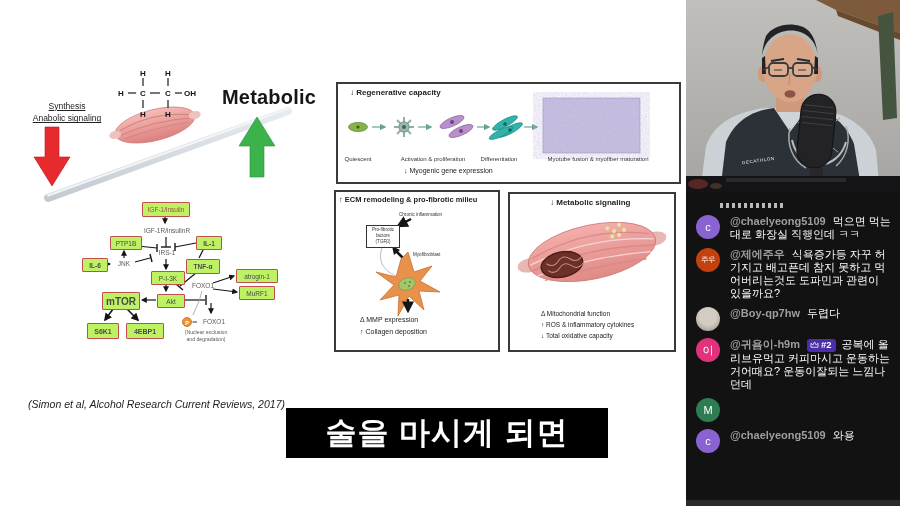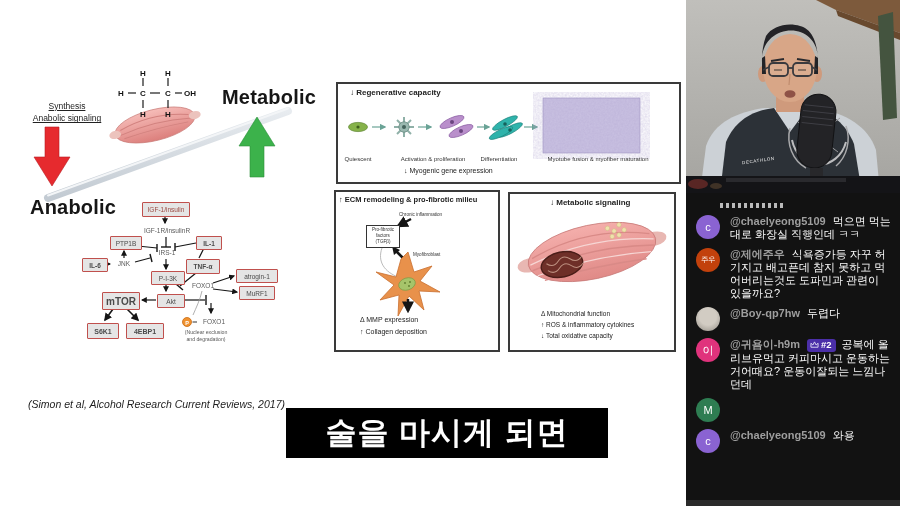--- a/index.html
+++ b/index.html
@@ -3,21 +3,21 @@
 <meta charset="utf-8">
 <style>
   html,body{margin:0;padding:0;background:#000;}
   #app{position:relative;width:900px;height:506px;background:#fff;overflow:hidden;
        font-family:"Liberation Sans",sans-serif;}
   .abs{position:absolute;}
   
   .big-bal{font-size:20px;font-weight:bold;color:#161616;letter-spacing:.2px;}
   .small-lbl{font-size:8.5px;color:#222;text-align:center;line-height:1.45;text-decoration:underline;}
   .pbox{position:absolute;display:flex;align-items:center;justify-content:center;
-        border:1.2px solid #c0504d;background:#e5e5e5;color:#4a4a4a;font-size:6.5px;
+        border:1.2px solid #c0504d;background:#bef264;color:#4a4a4a;font-size:6.5px;
         border-radius:1px;white-space:nowrap;}
   .plabel{position:absolute;font-size:6.5px;color:#5a5a5a;text-align:center;white-space:nowrap;}
   .panel{position:absolute;border:2px solid #3a3a3a;background:#fff;z-index:0;}
   .ptitle{position:absolute;font-size:8px;font-weight:bold;color:#222;white-space:nowrap;}
   .stage-lbl{position:absolute;font-size:6px;color:#333;text-align:center;line-height:1.15;}
   .pfoot{position:absolute;font-size:7px;color:#222;white-space:nowrap;}
   .tiny{position:absolute;font-size:4.6px;color:#333;white-space:nowrap;}
   .fibbox{position:absolute;border:1px solid #333;background:#fff;font-size:4.6px;color:#333;
           text-align:center;line-height:1.35;padding:1px 2px;}
   .citation{position:absolute;font-style:italic;font-size:10.5px;color:#1d1d1d;white-space:nowrap;}
@@ -219,21 +219,20 @@
             <circle cx="624" cy="231" r="2.2"></circle>
           <circle cx="615" cy="241" r="2.2"></circle>
             <circle cx="622" cy="241" r="2.2"></circle>
             <circle cx="628" cy="237" r="2.2"></circle>
         </g>
       </g>
     </g>
   </svg>
 
   <div class="abs big-bal" style="left:222px;top:86px;z-index:2;">Metabolic</div>
-  <div class="abs big-bal" style="left:30px;top:196px;z-index:2;">Anabolic</div>
   <div class="abs small-lbl" style="left:14px;top:100px;width:106px;z-index:2;">
     <div>Synthesis</div>
     <div>Anabolic signaling</div>
   </div>
 
   <div class="pbox" style="left:142px;top:202px;width:46px;height:13px;color:#9c4a42;z-index:2;">IGF-1/insulin</div>
   <div class="plabel" style="left:140px;top:227px;width:54px;z-index:2;">IGF-1R/insulinR</div>
   <div class="pbox" style="left:110px;top:236px;width:30px;height:12px;z-index:2;">PTP1B</div>
   <div class="pbox" style="left:196px;top:236px;width:24px;height:12px;font-weight:bold;z-index:2;">IL-1</div>
   <div class="plabel" style="left:152px;top:249px;width:30px;z-index:2;">IRS-1</div>

